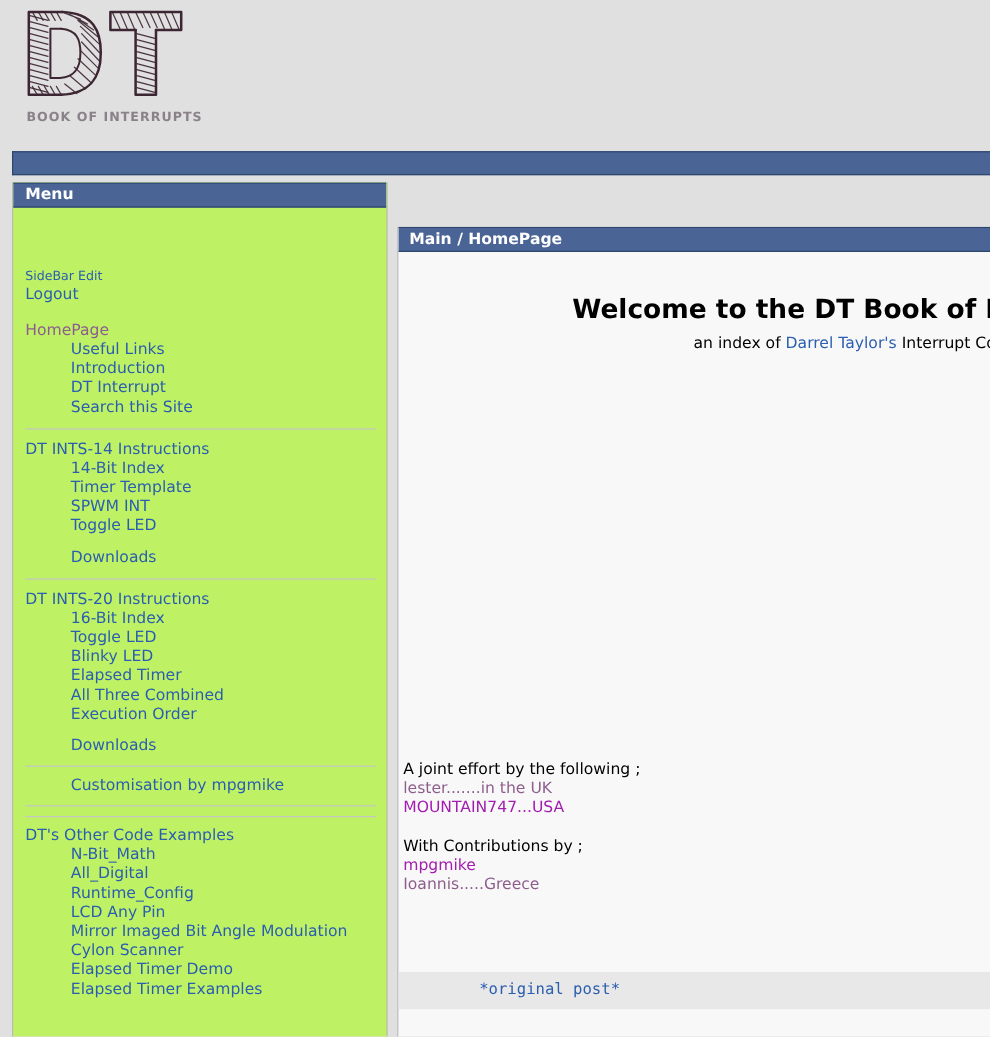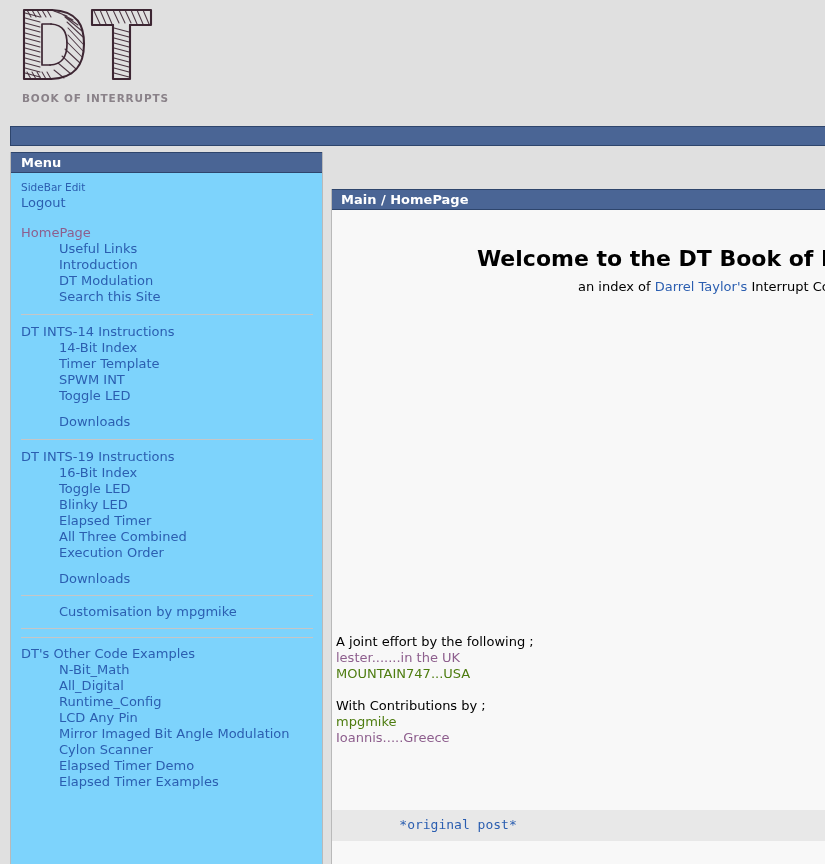--- a/index.html
+++ b/index.html
@@ -49,38 +49,39 @@
     border: 1px solid #2e456c;
     border-right: none;
   }
 
   
   .sidebar {
     position: absolute;
     left: 10px; top: 152px;
     width: 313px;
     height: 712px;
-    background: #7dd3fc;
+    background: #bef264;
     border-left: 1px solid #b9b9b9;
     border-right: 1px solid #b9b9b9;
     overflow: hidden;
   }
   .panel-title {
     height: 21px;
     background: #4a6595;
     border: 1px solid #2e456c;
     border-left: none; border-right: none;
     color: #ffffff;
     font-size: 13px;
     font-weight: bold;
     line-height: 20px;
     padding-left: 10px;
   }
   .sidebar-body {
     padding: 7px 0 0 0;
+    margin-top: 43px;
   }
   .nav-link {
     display: block;
     color: #2b5eb0;
     font-size: 13px;
     line-height: 16px;
     text-decoration: none;
     white-space: nowrap;
     padding-left: 10px;
   }
@@ -131,21 +132,21 @@
   .subtitle a { color: #2b5eb0; text-decoration: none; text-align: right; }
   .credits {
     position: absolute;
     left: 4px; top: 388px;
     font-size: 13px;
     line-height: 16px;
     color: #000000;
   }
   .credits .line { white-space: nowrap; }
   .credits .lnk-purple { color: #8d5e8d; }
-  .credits .lnk-blue { color: #4d7c0f; }
+  .credits .lnk-blue { color: #a21caf; }
   .credits .gap { height: 16px; }
   .codeblock {
     position: absolute;
     left: 0; top: 564px;
     width: 760px;
     background: #e8e8e8;
     padding: 7px 0 8px 0;
   }
   .codeblock pre {
     margin: 0;
@@ -213,36 +214,36 @@
     <div class="sidebar-body">
 
       <a class="nav-link small" href="#">SideBar Edit</a>
       <a class="nav-link" href="#">Logout</a>
 
       <div class="spacer-14"></div>
 
       <a class="nav-link visited" href="#">HomePage</a>
       <a class="nav-link child" href="#">Useful Links</a>
       <a class="nav-link child" href="#">Introduction</a>
-      <a class="nav-link child" href="#">DT Modulation</a>
+      <a class="nav-link child" href="#">DT Interrupt</a>
       <a class="nav-link child" href="#">Search this Site</a>
 
       <div class="hr"></div>
 
       <a class="nav-link" href="#">DT INTS-14 Instructions</a>
       <a class="nav-link child" href="#">14-Bit Index</a>
       <a class="nav-link child" href="#">Timer Template</a>
       <a class="nav-link child" href="#">SPWM INT</a>
       <a class="nav-link child" href="#">Toggle LED</a>
       <div class="spacer-10"></div>
       <a class="nav-link child" href="#">Downloads</a>
 
       <div class="hr"></div>
 
-      <a class="nav-link" href="#">DT INTS-19 Instructions</a>
+      <a class="nav-link" href="#">DT INTS-20 Instructions</a>
       <a class="nav-link child" href="#">16-Bit Index</a>
       <a class="nav-link child" href="#">Toggle LED</a>
       <a class="nav-link child" href="#">Blinky LED</a>
       <a class="nav-link child" href="#">Elapsed Timer</a>
       <a class="nav-link child" href="#">All Three Combined</a>
       <a class="nav-link child" href="#">Execution Order</a>
       <div class="spacer-10"></div>
       <a class="nav-link child" href="#">Downloads</a>
 
       <div class="hr tight"></div>

